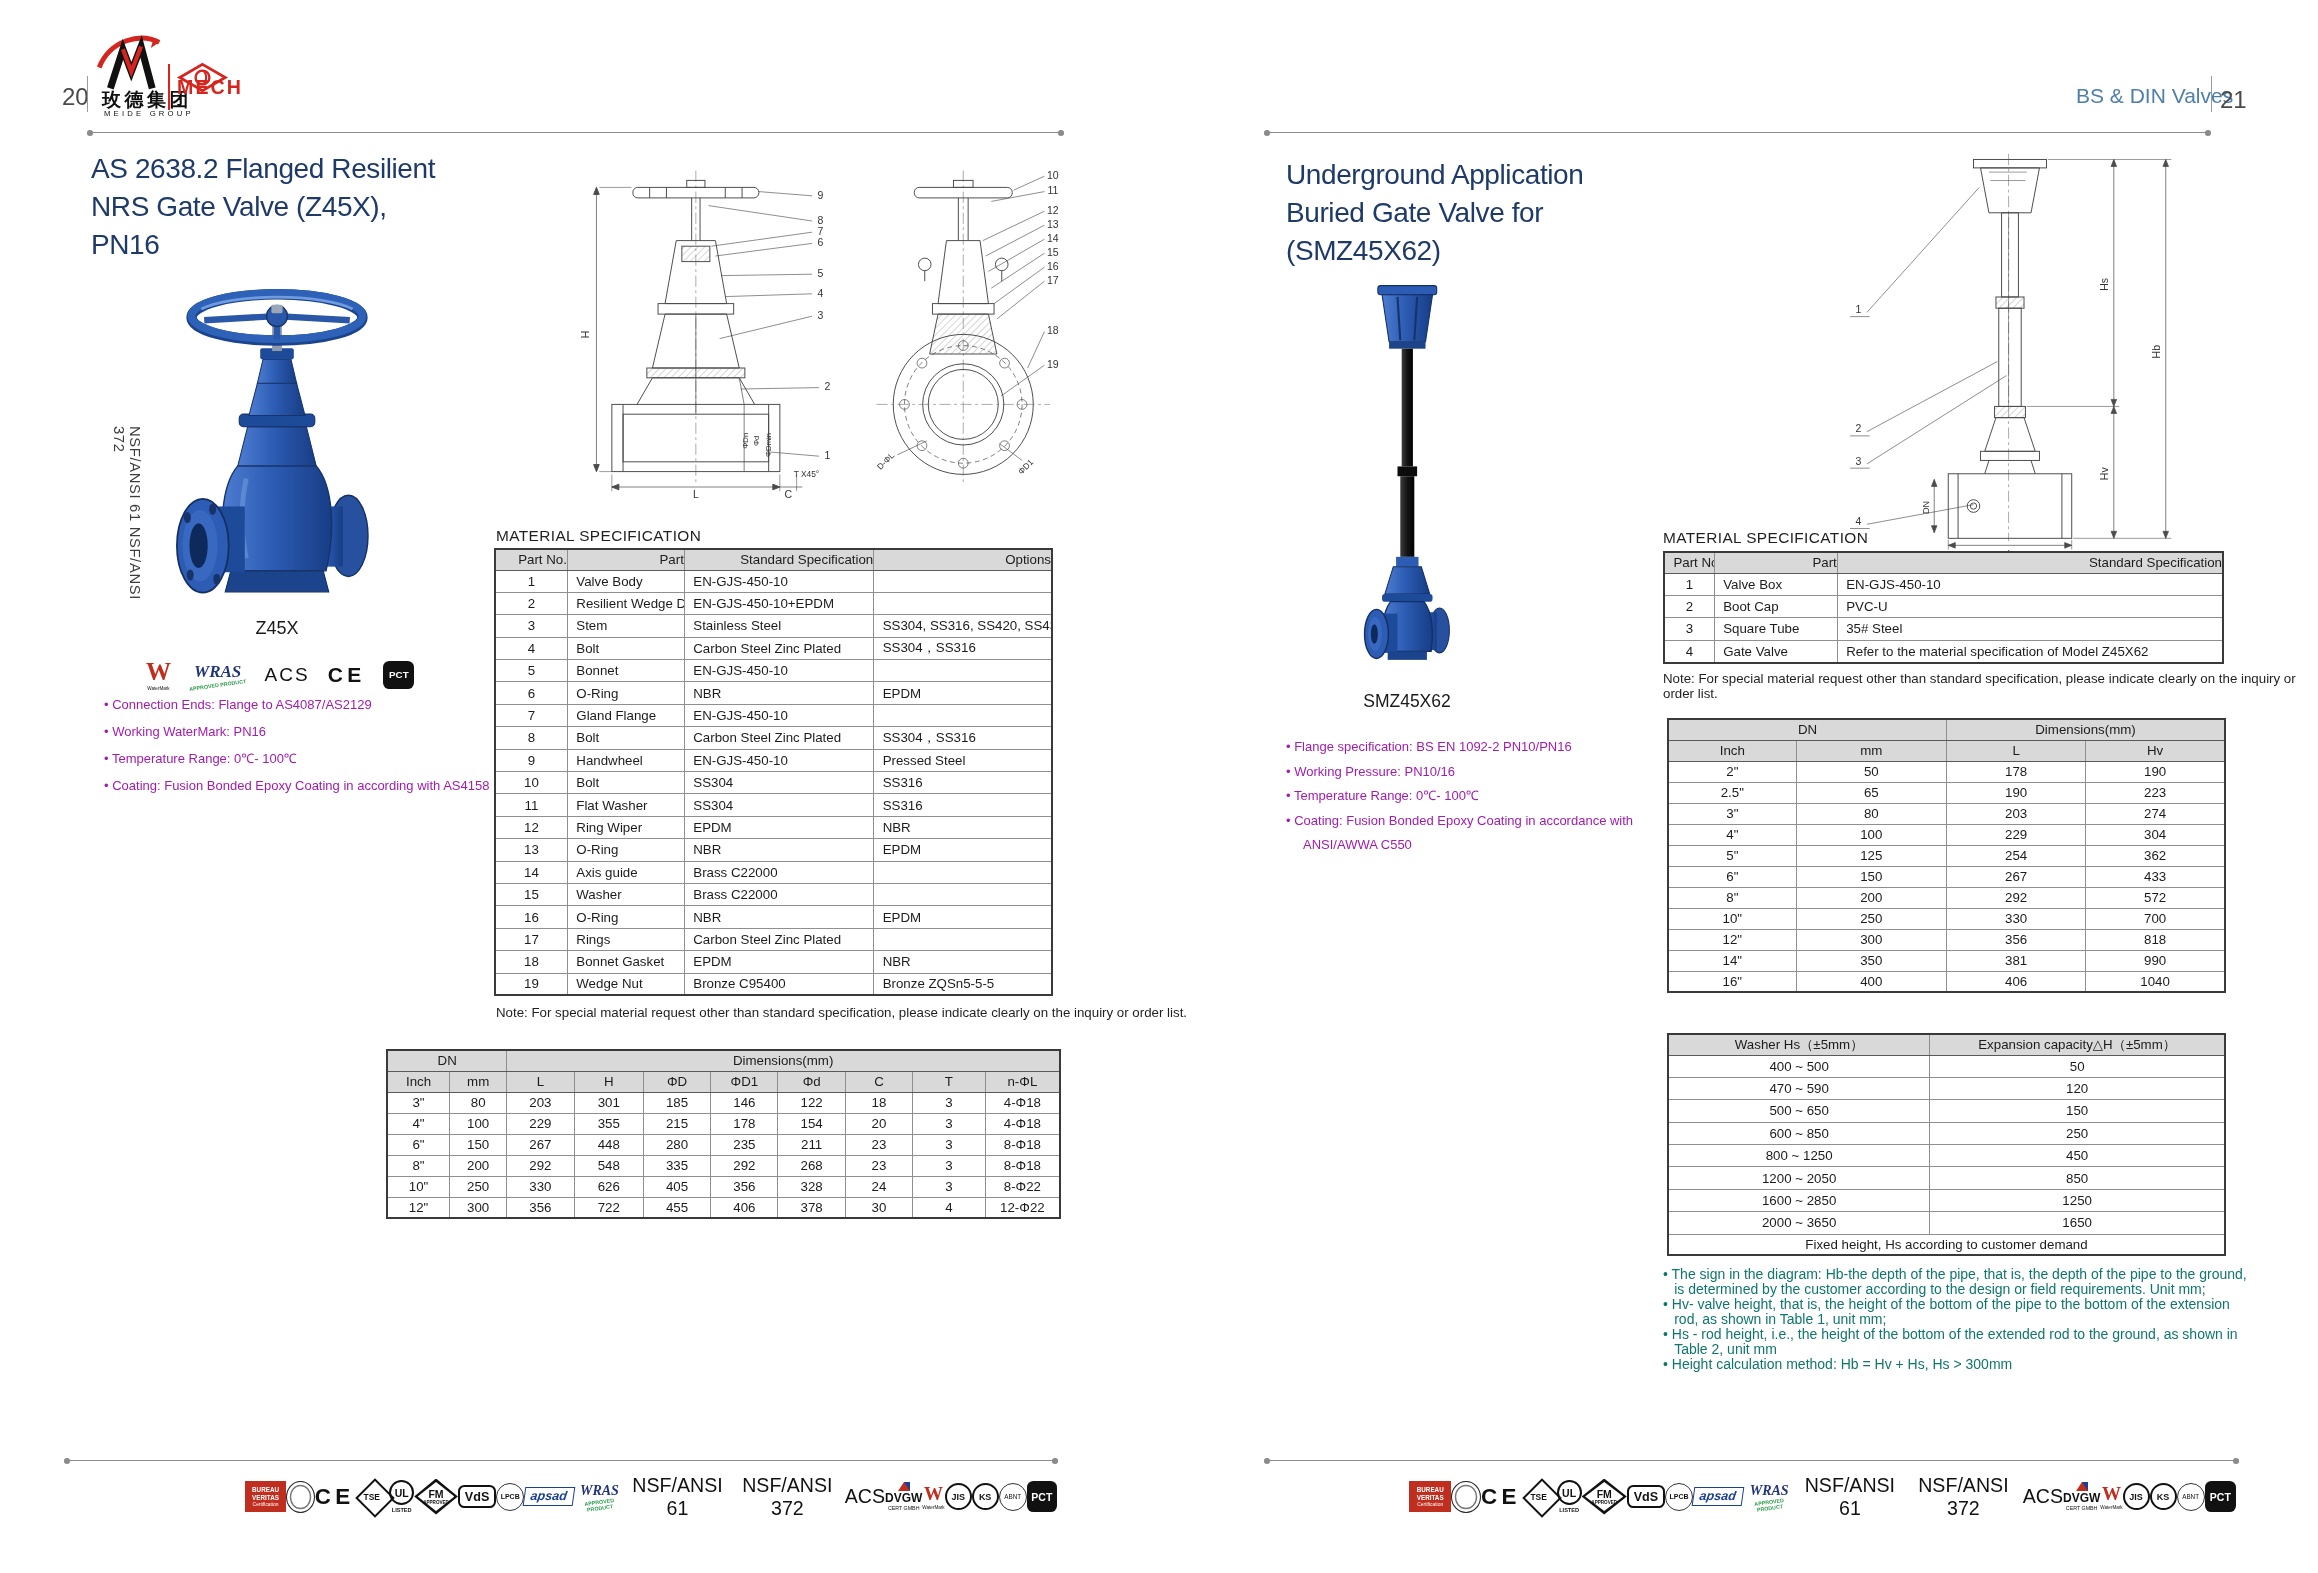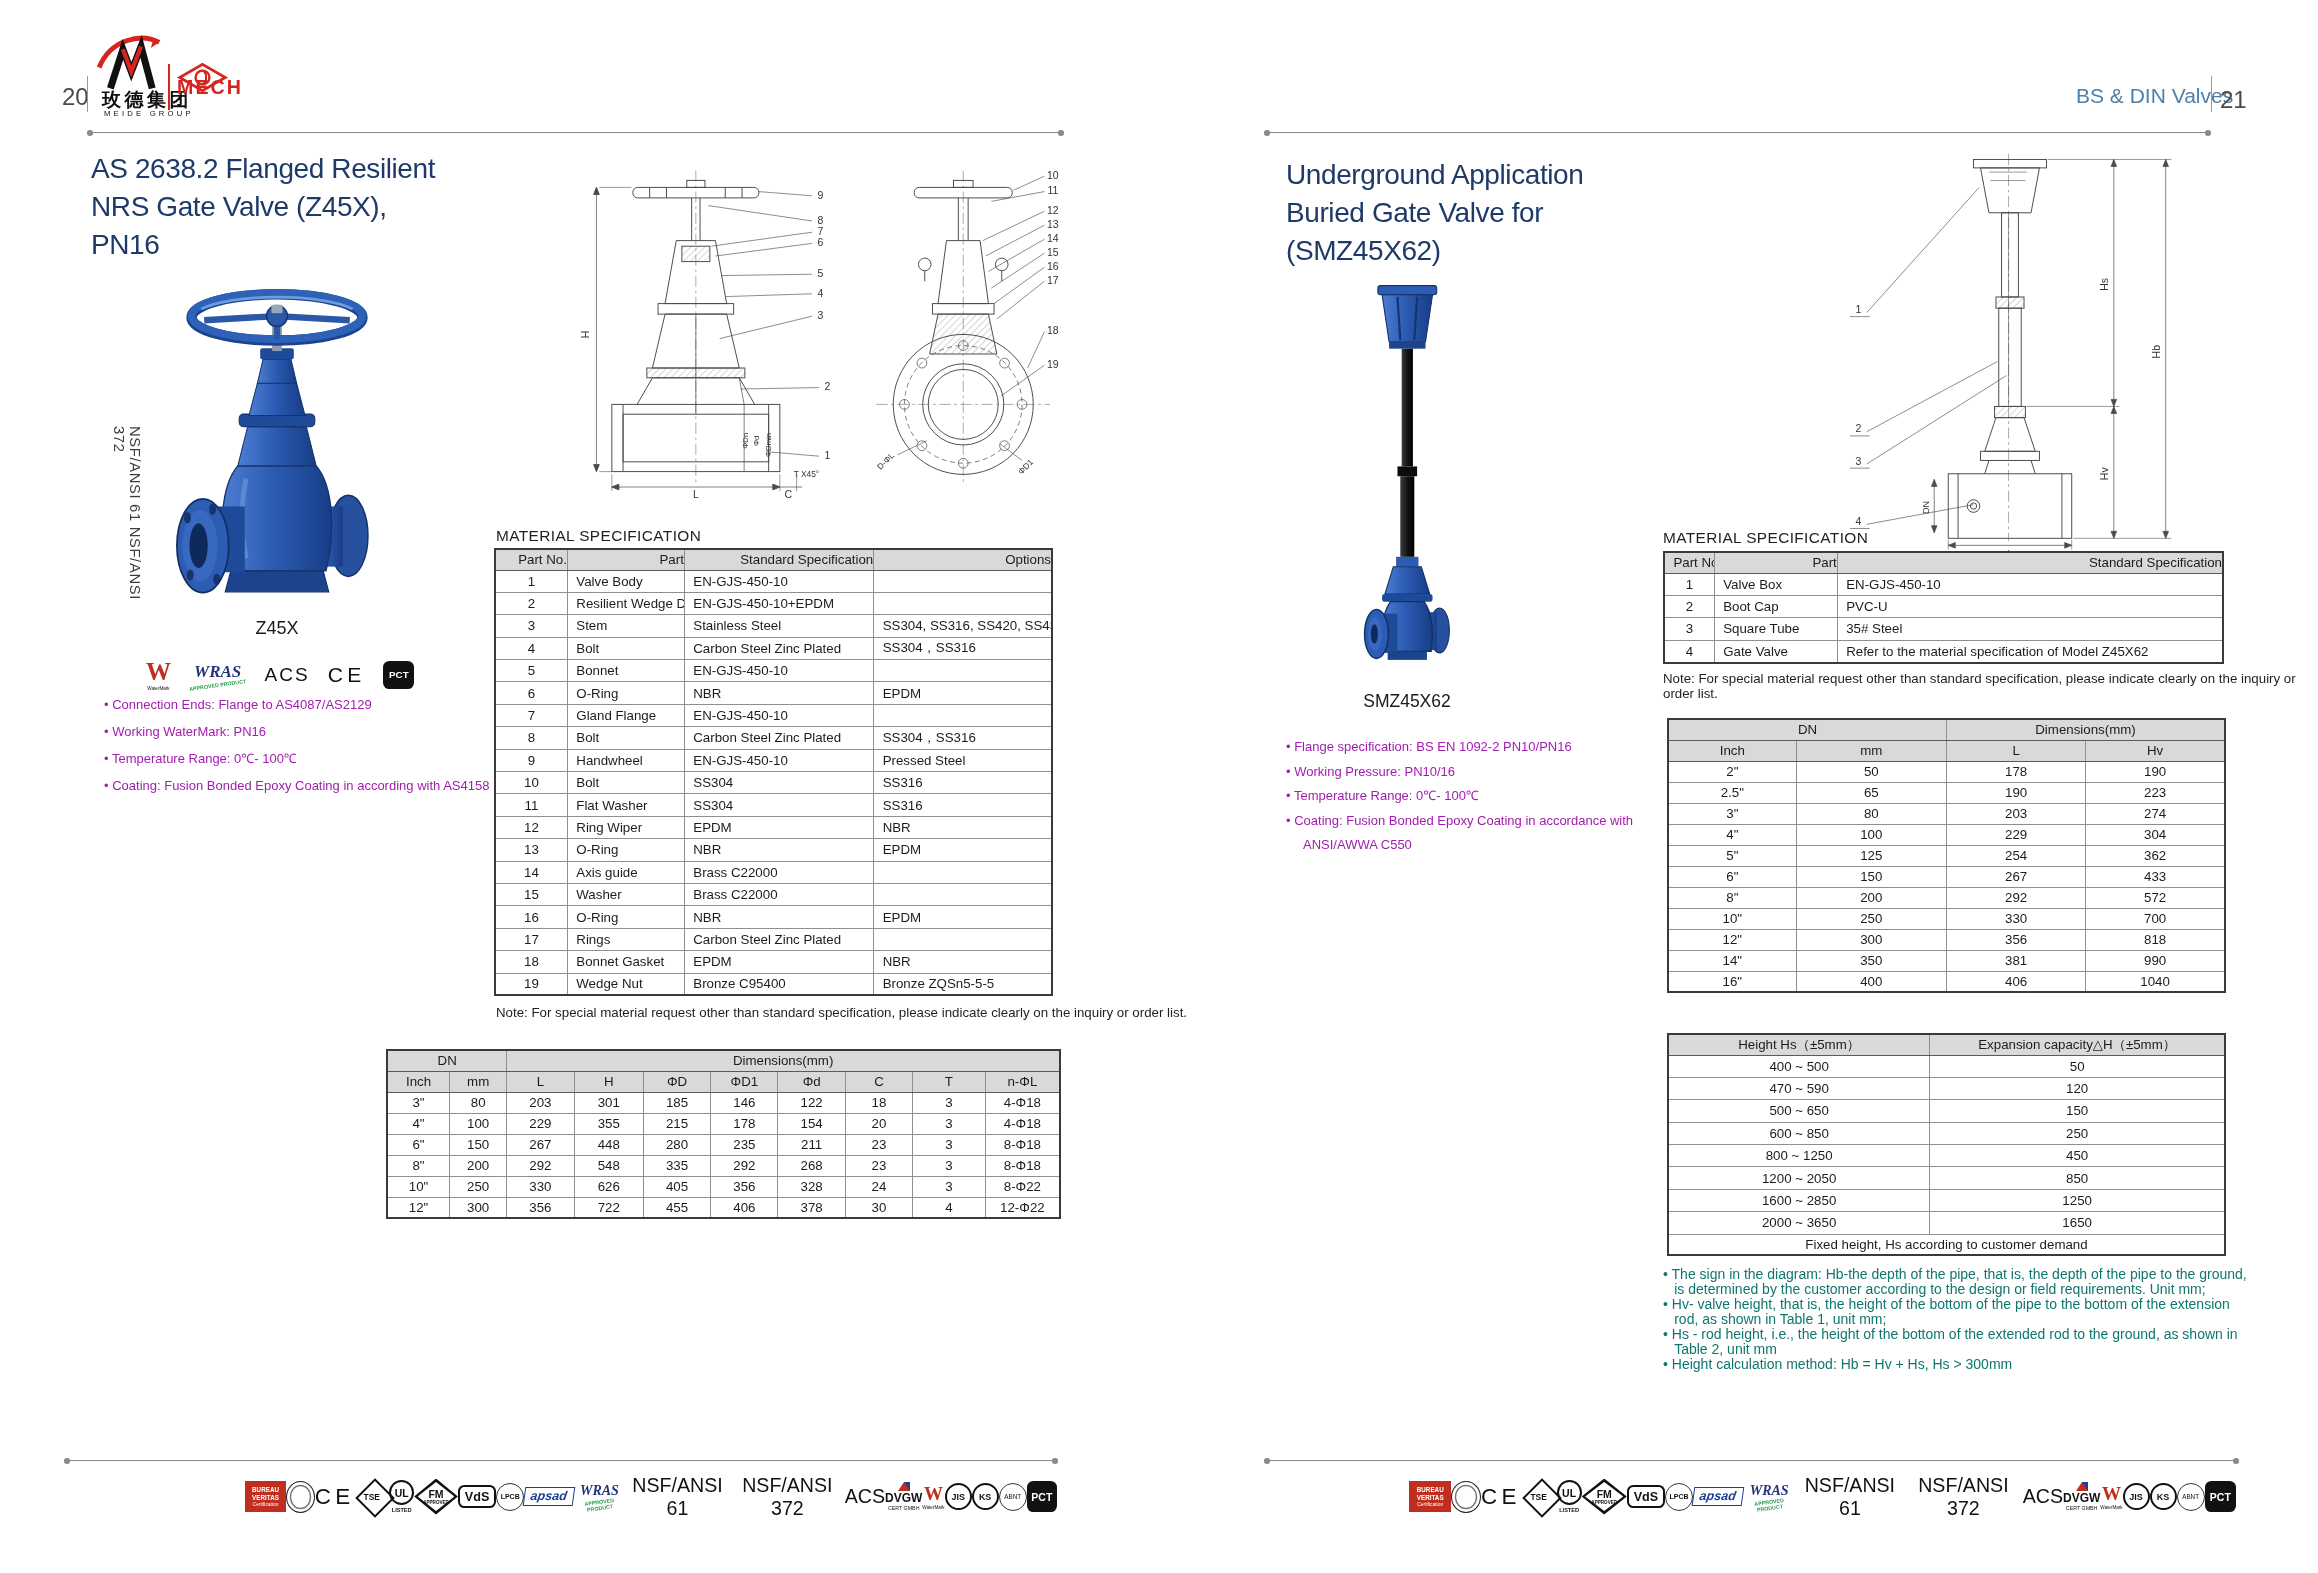--- a/index.html
+++ b/index.html
@@ -50,21 +50,21 @@
   #hs-r tfoot td{height:21px;text-align:center;border-top:0.7px solid #8f8f8f}
 
   
   .footer-row{position:absolute;display:flex;align-items:center;justify-content:space-between}
   .badge{display:flex;flex-direction:column;align-items:center;justify-content:center;color:#111;text-align:center}
   .bm{display:block}.bs{display:block}
   .t-bv{width:46px;height:31px;background:#bf2e1f;color:#fff;justify-content:center}
   .t-bv .bm{font-size:6.3px;font-weight:bold;line-height:7.7px;max-width:42px;white-space:normal}
   .t-bv .bs{font-size:4.9px}
   .t-seal{width:32px;height:32px;border:1.8px solid #222;border-radius:50%;box-shadow:inset 0 0 0 2.8px #fff,inset 0 0 0 4.2px #777}
-  .t-ce .bm,.t-ce-lg .bm{font-size:22.4px;letter-spacing:4.2px;font-weight:400}
+  .t-ce .bm,.t-ce-lg .bm{font-size:22.4px;letter-spacing:4.2px;font-weight:700}
   .t-tse{position:relative;width:39px;height:39px}
   .t-tse::before{content:"";position:absolute;left:7px;top:7px;width:24px;height:24px;border:2.1px solid #111;transform:rotate(45deg)}
   .t-tse .bm{position:relative;font-size:8.4px;font-weight:bold}
   .t-ul .bm{width:25px;height:25px;border:2.1px solid #111;border-radius:50%;display:flex;align-items:center;justify-content:center;font-size:10.5px;font-weight:bold}
   .t-ul .bs{font-size:5.6px;font-weight:bold;margin-top:1.4px}
   .t-fm{position:relative;width:49px;height:36px}
   .t-fm::before{content:"";position:absolute;inset:0;background:#111;clip-path:polygon(50% 0,100% 50%,50% 100%,0 50%)}
   .t-fm::after{content:"";position:absolute;inset:3.5px;background:#fff;clip-path:polygon(50% 0,100% 50%,50% 100%,0 50%)}
   .t-fm .bm{position:relative;z-index:1;font-size:10.5px;font-weight:800}
   .t-fm .bs{position:relative;z-index:1;font-size:4.6px;font-weight:bold}
@@ -895,21 +895,21 @@
         </tbody>
     </table>
 
     <table class="tbl" id="hs-r" style="left:1667px;top:1033px;width:559px">
       <colgroup>
           <col style="width:47%">
           <col style="width:53%">
         </colgroup>
       <thead>
           <tr>
-        <th>Height Hs（±5mm）</th>
+        <th>Washer Hs（±5mm）</th>
         <th>Expansion capacity△H（±5mm）</th>
       </tr>
         </thead>
       <tbody>
           <tr>
             <td>400 ~ 500</td>
             <td>50</td>
           </tr>
           <tr>
             <td>470 ~ 590</td>

